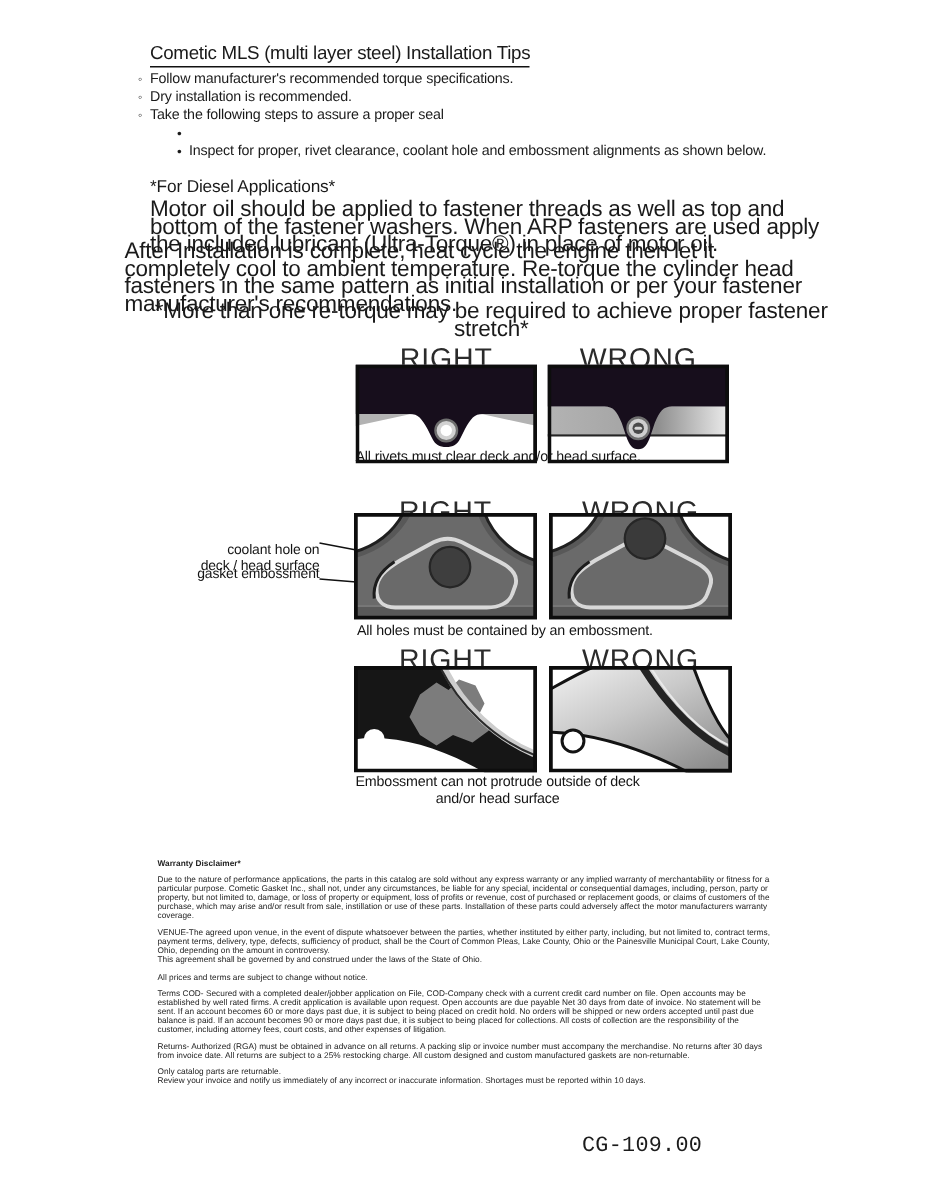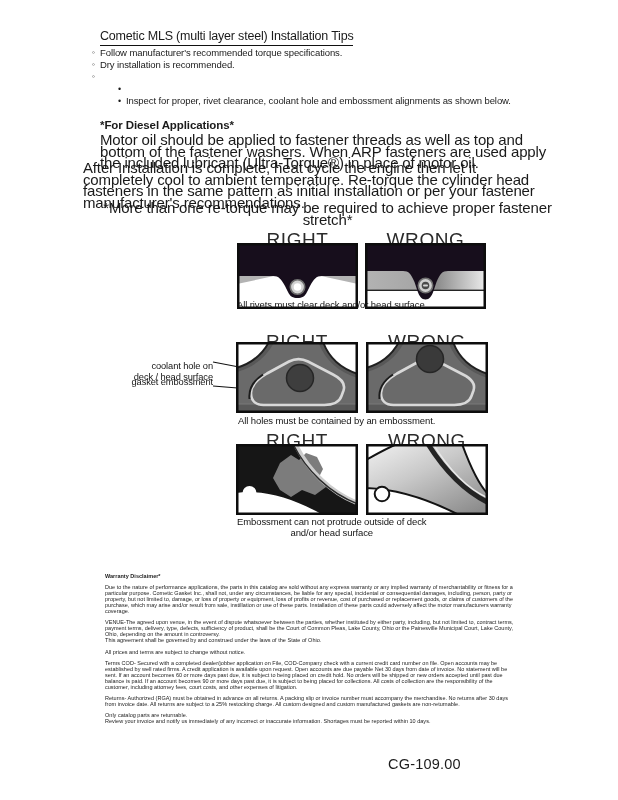--- a/index.html
+++ b/index.html
@@ -12,21 +12,21 @@
     display:inline-block; border-bottom:1.6px solid #111; padding-bottom:2px;
   }
 
   .bullets { font-size:9.5px; letter-spacing:-0.1px; }
   .b-row { display:flex; align-items:flex-start; line-height:12px; white-space:nowrap; }
   .b-row.sub { margin-left:26px; }
   .glyph { width:8px; flex:0 0 8px; text-align:left; }
   .glyph.open { font-size:8px; line-height:12px; }
   .glyph.dot  { font-size:9px; line-height:12px; }
 
-  .h2 { font-size:11.5px; font-weight:bold; letter-spacing:-0.1px; }
+  .h2 { font-size:11.5px; font-weight:normal; letter-spacing:-0.1px; }
   .body-p { font-size:15px; line-height:11.6px; letter-spacing:-0.15px; width:455px; }
 
   .rw-label { font-size:19px; letter-spacing:0.6px; text-align:center; color:#2b2b2b; }
   .caption { font-size:9.5px; letter-spacing:-0.1px; line-height:10.8px; color:#141414; }
   .ptr-label { font-size:9.3px; letter-spacing:-0.1px; line-height:11px; text-align:right; color:#141414; }
 
   .fineprint { width:413px; font-size:5.5px; line-height:5.9px; letter-spacing:0.02px; color:#222; }
   .fp-h { font-weight:bold; margin-bottom:5.5px; }
   .fp-p { margin-bottom:5.5px; }
   .fp-tight { margin-top:-5.5px; }
@@ -46,20 +46,21 @@
   <div class="b-row">
     <span class="glyph open">◦</span>
     <span>Follow manufacturer's recommended torque specifications.</span>
   </div>
   <div class="b-row">
     <span class="glyph open">◦</span>
     <span>Dry installation is recommended.</span>
   </div>
   <div class="b-row">
     <span class="glyph open">◦</span>
+    <span>Take the following steps to assure a proper seal</span>
   </div>
   <div class="b-row sub">
     <span class="glyph dot">•</span>
   </div>
   <div class="b-row sub">
     <span class="glyph dot">•</span>
     <span>Inspect for proper, rivet clearance, coolant hole and embossment alignments as shown below.</span>
   </div>
 </div>
 
@@ -203,13 +204,13 @@
   <div class="fp-p">Due to the nature of performance applications, the parts in this catalog are sold without any express warranty or any implied warranty of merchantability or fitness for a particular purpose. Cometic Gasket Inc., shall not, under any circumstances, be liable for any special, incidental or consequential damages, including, person, party or property, but not limited to, damage, or loss of property or equipment, loss of profits or revenue, cost of purchased or replacement goods, or claims of customers of the purchase, which may arise and/or result from sale, instillation or use of these parts. Installation of these parts could adversely affect the motor manufacturers warranty coverage.</div>
   <div class="fp-p">VENUE-The agreed upon venue, in the event of dispute whatsoever between the parties, whether instituted by either party, including, but not limited to, contract terms, payment terms, delivery, type, defects, sufficiency of product, shall be the Court of Common Pleas, Lake County, Ohio or the Painesville Municipal Court, Lake County, Ohio, depending on the amount in controversy.</div>
   <div class="fp-p fp-tight">This agreement shall be governed by and construed under the laws of the State of Ohio.</div>
   <div class="fp-p">All prices and terms are subject to change without notice.</div>
   <div class="fp-p">Terms COD- Secured with a completed dealer/jobber application on File, COD-Company check with a current credit card number on file. Open accounts may be established by well rated firms. A credit application is available upon request. Open accounts are due payable Net 30 days from date of invoice. No statement will be sent. If an account becomes 60 or more days past due, it is subject to being placed on credit hold. No orders will be shipped or new orders accepted until past due balance is paid. If an account becomes 90 or more days past due, it is subject to being placed for collections. All costs of collection are the responsibility of the customer, including attorney fees, court costs, and other expenses of litigation.</div>
   <div class="fp-p">Returns- Authorized (RGA) must be obtained in advance on all returns. A packing slip or invoice number must accompany the merchandise. No returns after 30 days from invoice date. All returns are subject to a 25% restocking charge. All custom designed and custom manufactured gaskets are non-returnable.</div>
   <div class="fp-p">Only catalog parts are returnable.</div>
   <div class="fp-p fp-tight">Review your invoice and notify us immediately of any incorrect or inaccurate information. Shortages must be reported within 10 days.</div>
 </div>
 
-<div class="abs pagenum" style="left:388px; top:756px;">CG-109.00</div>
+<div class="abs pagenum" style="left:388px; top:756px;font-family:Liberation Mono, monospace;">CG-109.00</div>
 
 </body></html>

